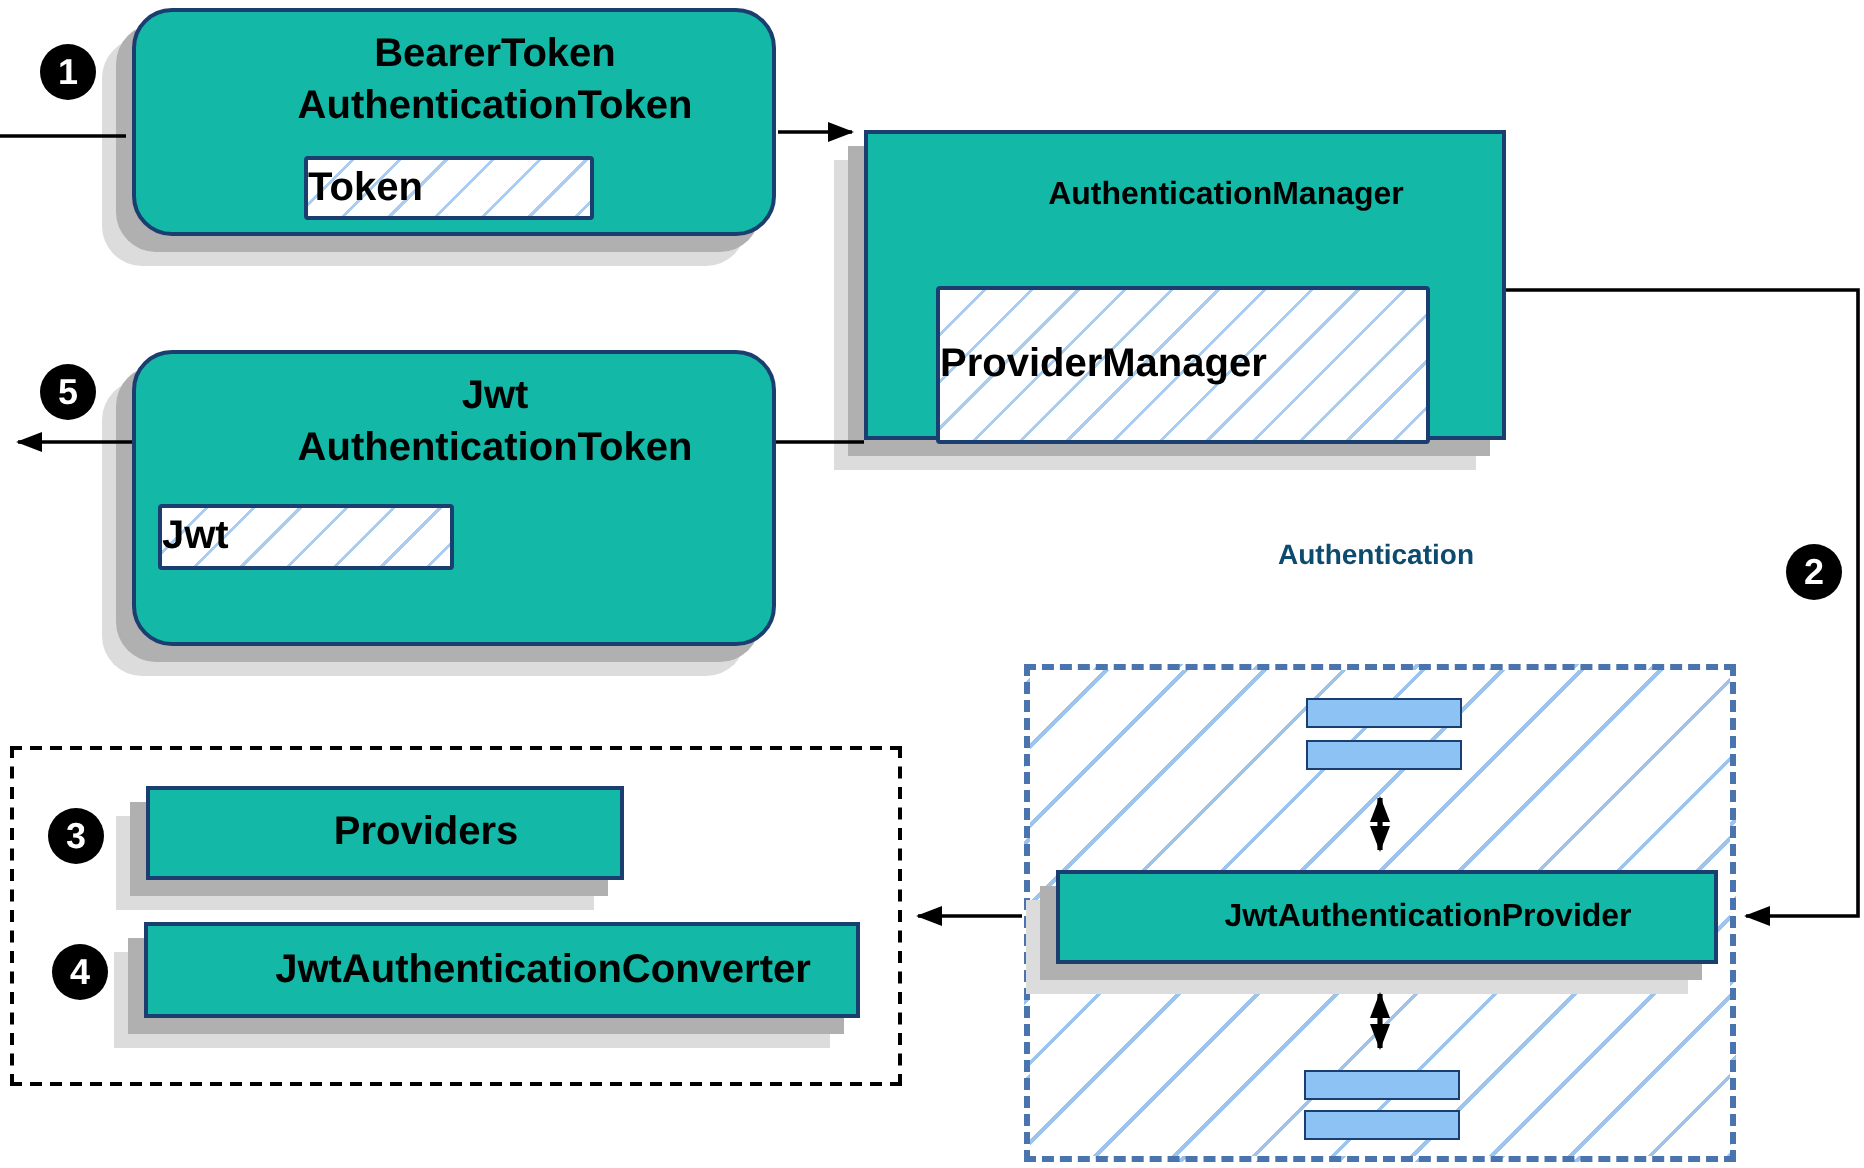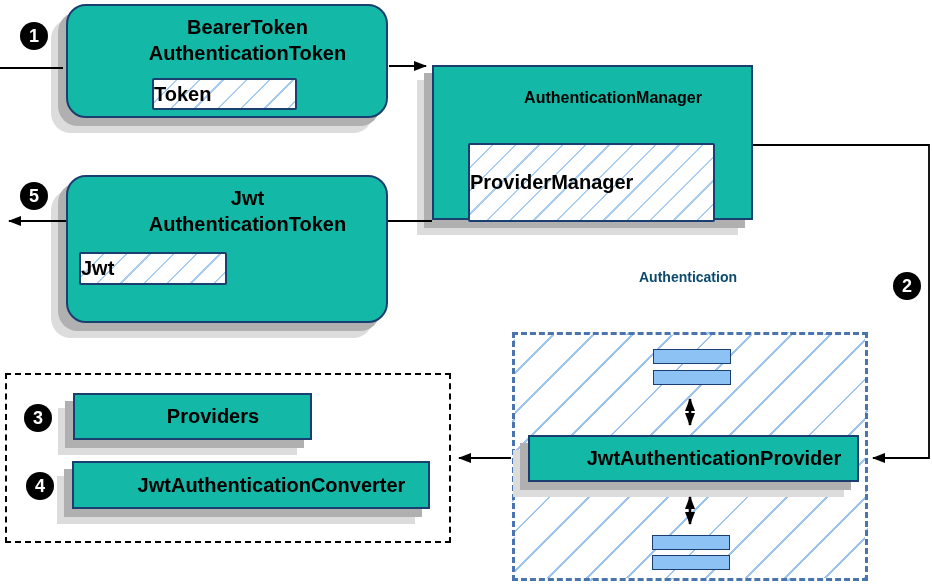--- a/index.html
+++ b/index.html
@@ -144,21 +144,21 @@
     </div>
   </div>
 
   <div class="group-label" style="left:568px;top:263px;width:240px;">
     <div>Authentication</div>
   </div>
 
   <div id="providers-group">
     <div class="stack-bar" style="left:138px;top:14px;"></div>
     <div class="stack-bar" style="left:138px;top:35px;"></div>
-    <div class="node shadowed center-label" style="left:13px;top:100px;width:331px;height:47px;font-size:20px;">
+    <div class="node shadowed center-label" style="left:13px;top:100px;width:331px;height:47px;font-size:16px;">
       <span>JwtAuthenticationProvider</span>
     </div>
     <div class="stack-bar" style="left:137px;top:200px;"></div>
     <div class="stack-bar" style="left:137px;top:220px;"></div>
   </div>
 
   <div id="components-group"></div>
   <div class="node shadowed center-label" style="left:73px;top:393px;width:239px;height:47px;font-size:20px;">
     <span>Providers</span>
   </div>

